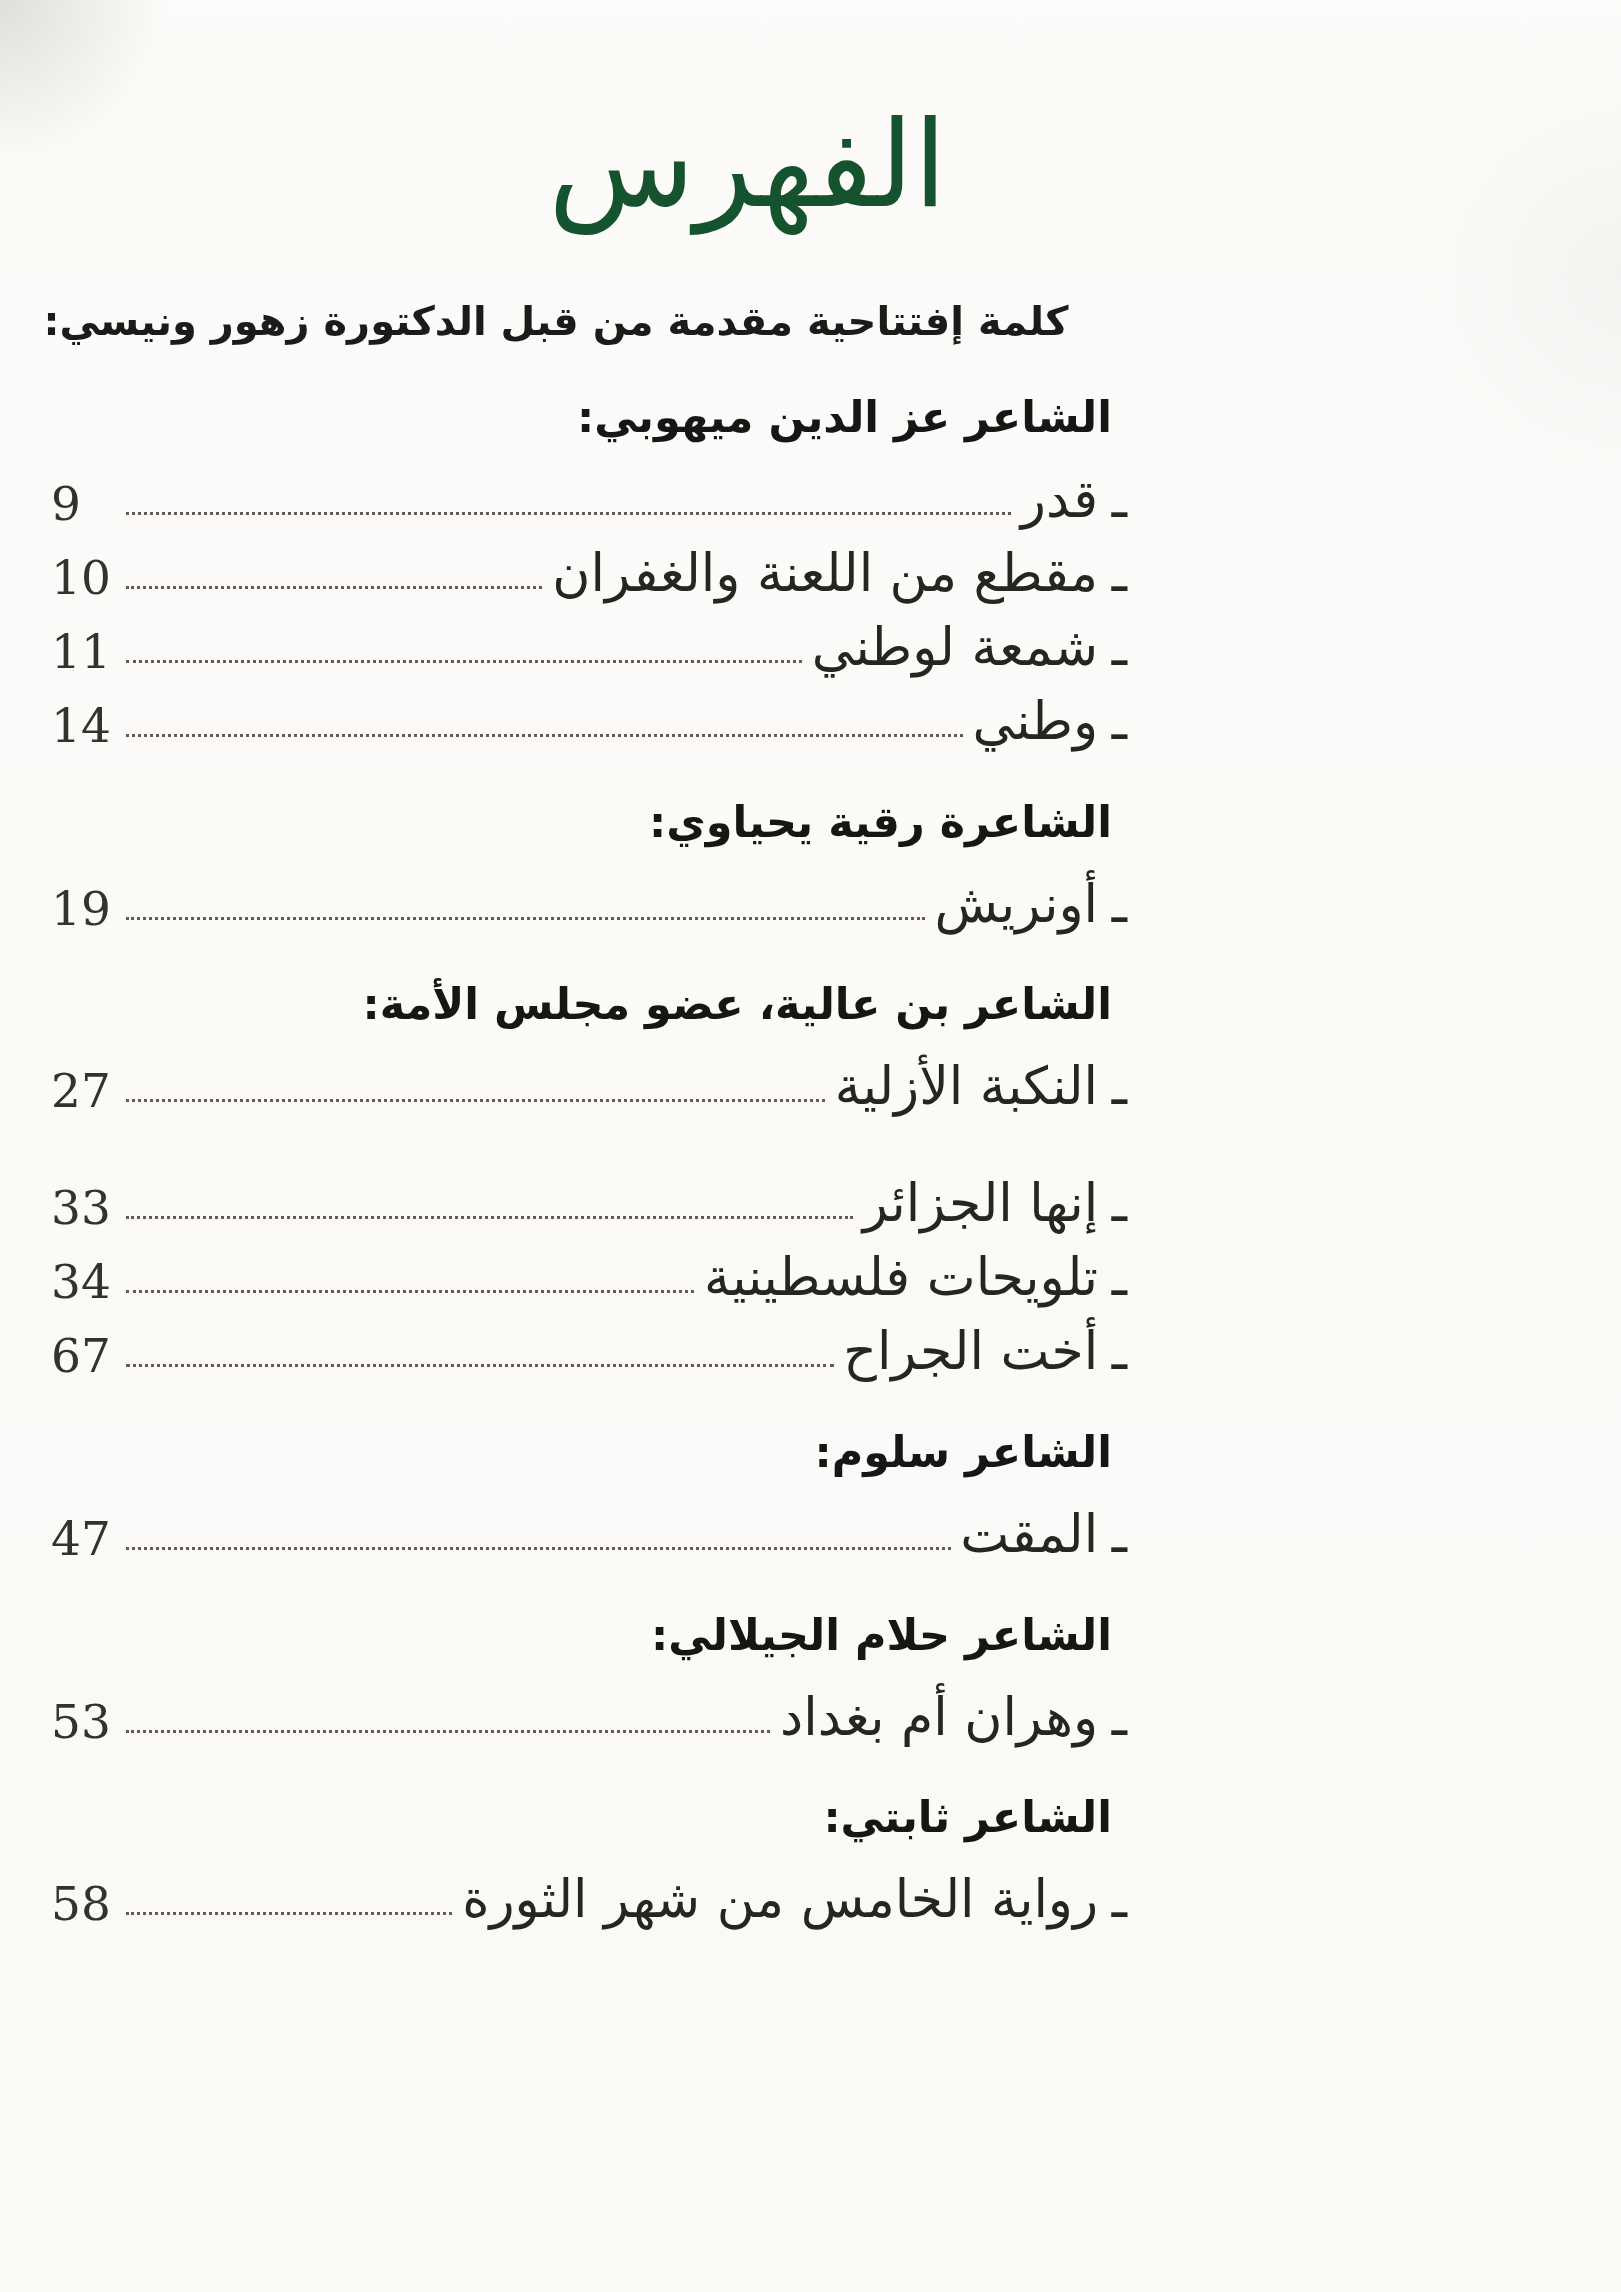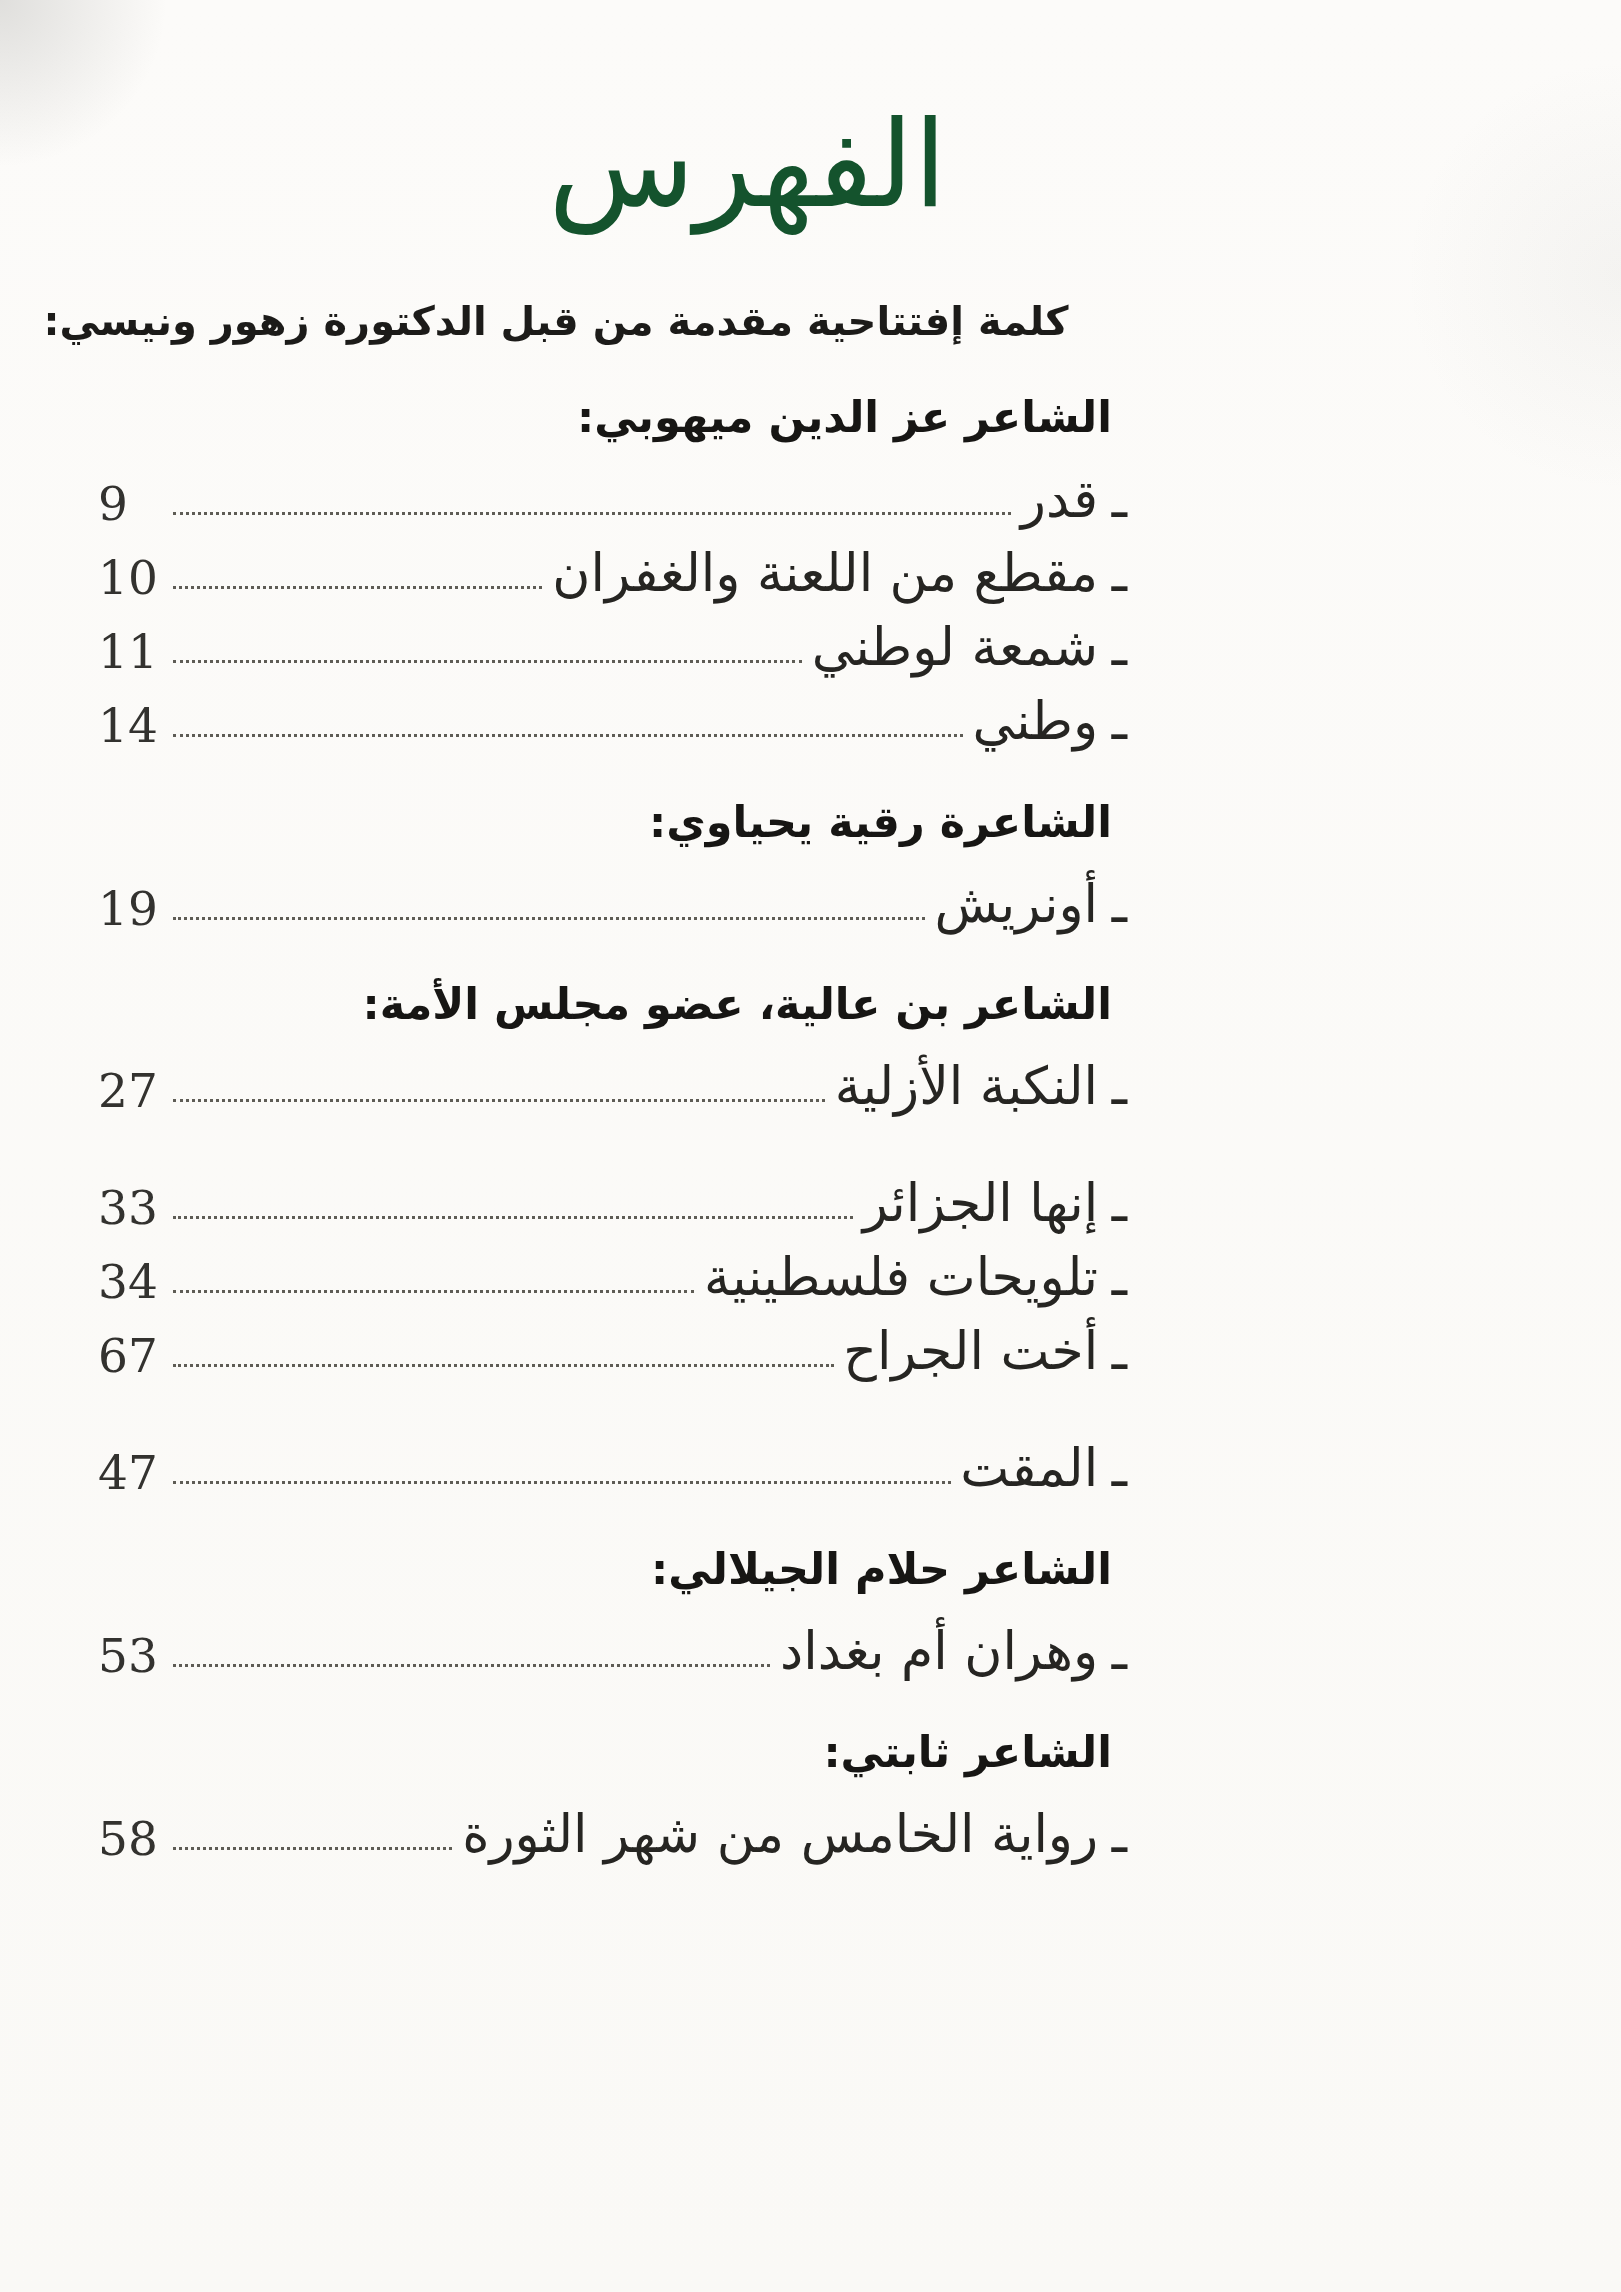--- a/index.html
+++ b/index.html
@@ -30,21 +30,21 @@
   .intro{
     margin:49px 509px 0 0;
     direction:rtl;
     text-align:center;
     font-size:40px;
     font-weight:700;
     color:#1c1b19;
     line-height:1.3;
   }
 
-  .toc-section{margin-top:43px;padding-left:47px;}
+  .toc-section{margin-top:43px;}
   .poet{
     margin:0 509px 9.8px 0;
     direction:rtl;
     text-align:right;
     font-size:43px;
     font-weight:700;
     color:#171614;
     line-height:1.3;
   }
 
@@ -170,20 +170,21 @@
   <div class="entry">
     <span class="num">67</span>
     <span class="leader"></span>
     <span class="entry-title">أخت الجراح</span>
     <span class="bullet">ـ</span>
   </div>
 </div>
   </section>
 
   <section class="toc-section">
+    <h2 class="poet">الشاعر سلوم:</h2>
     <div class="entries">
   <div class="entry">
     <span class="num">47</span>
     <span class="leader"></span>
     <span class="entry-title">المقت</span>
     <span class="bullet">ـ</span>
   </div>
 </div>
   </section>
 

